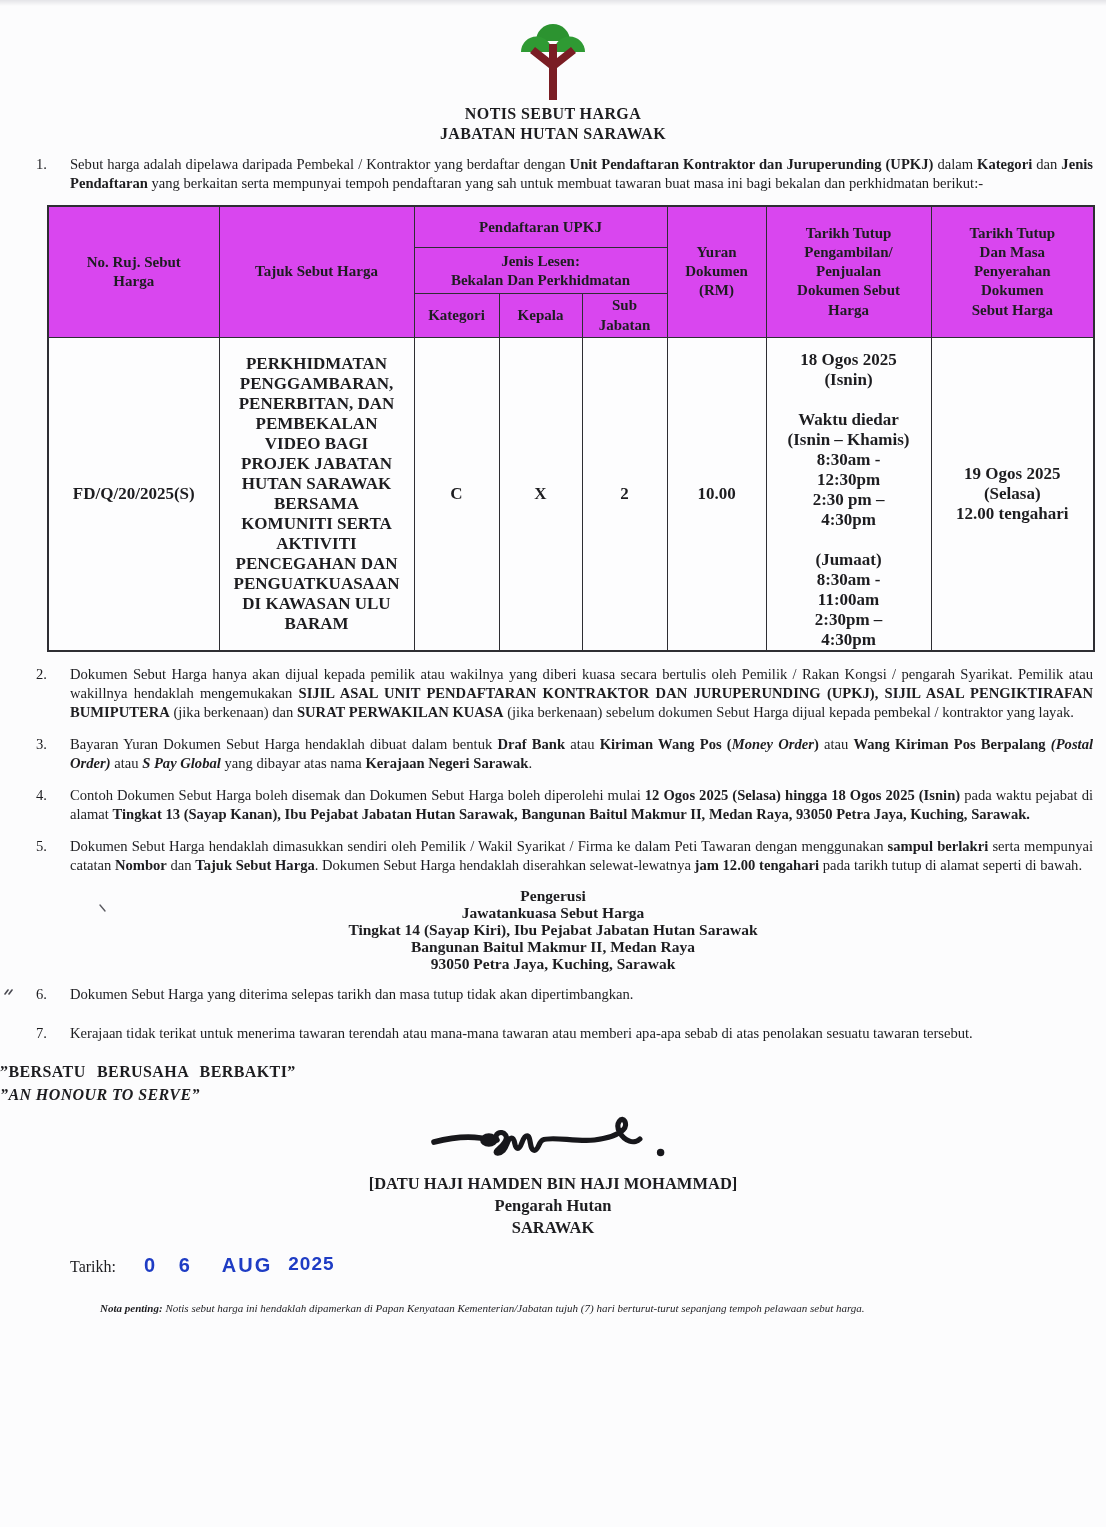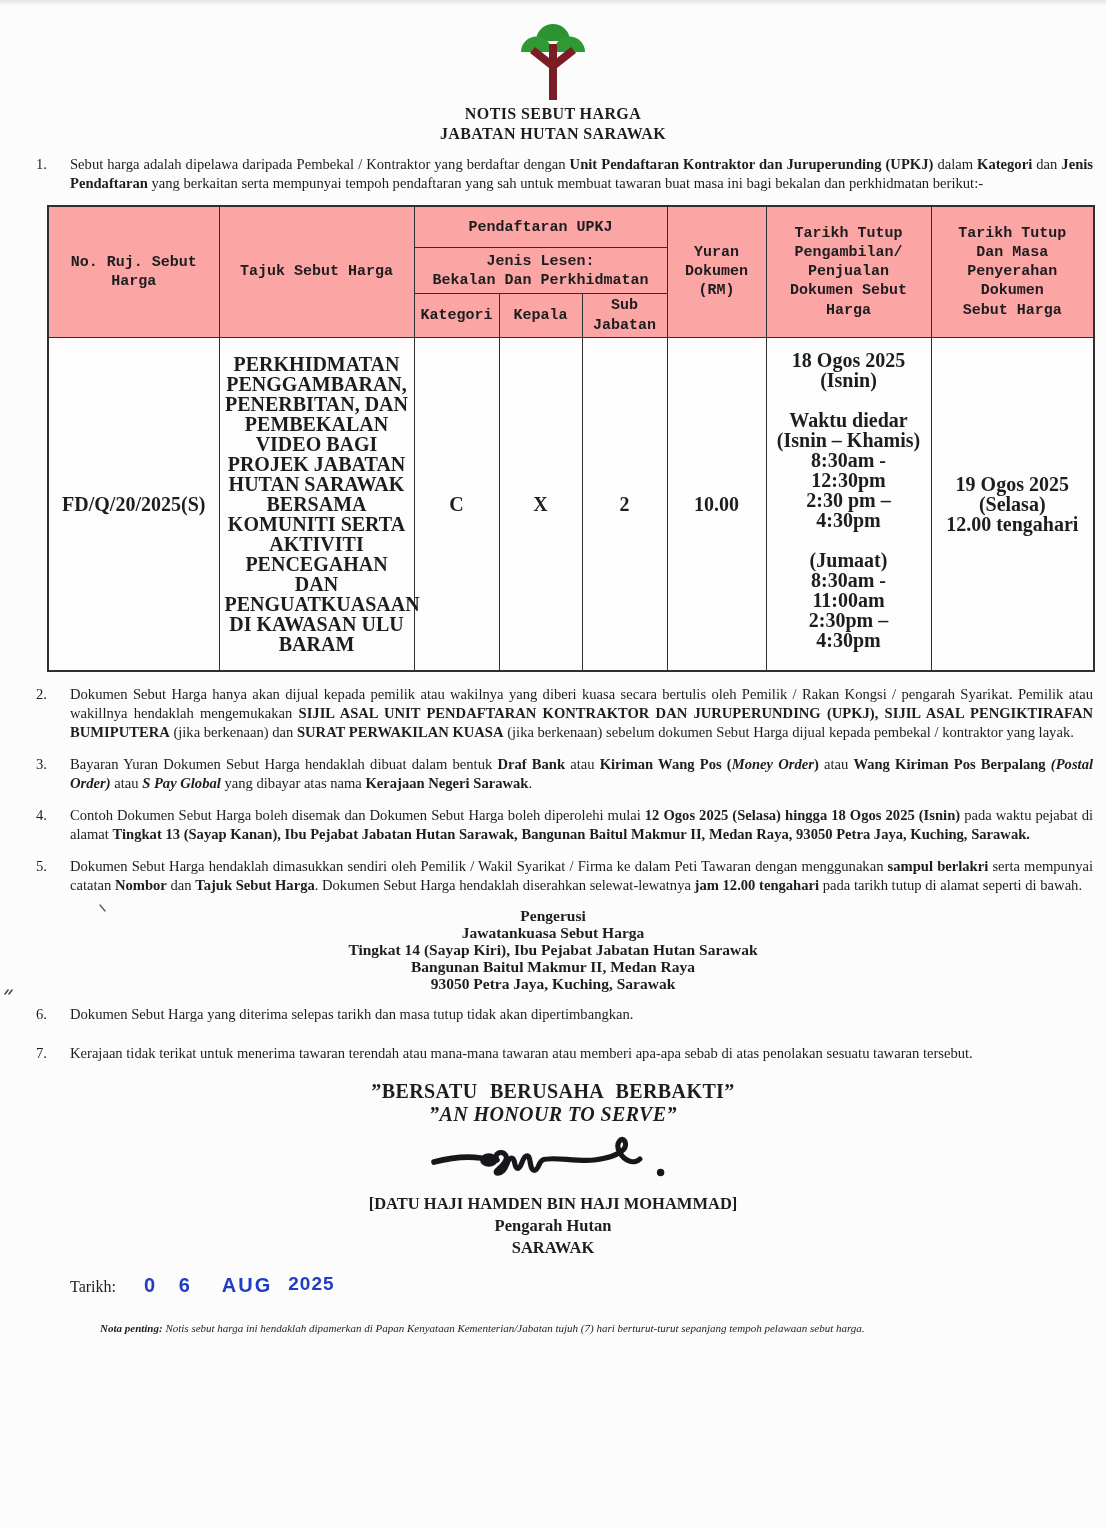--- a/index.html
+++ b/index.html
@@ -17,31 +17,31 @@
     font-size:14.6px; line-height:19px; text-align:justify; }
   .para .num { position:absolute; left:36px; top:0; }
   .b { font-weight:bold; }
   .i { font-style:italic; }
   .pre { white-space:pre-line; }
 
   table.tender { border-collapse:collapse; table-layout:fixed; width:1046px;
     margin:12px 13px 0 47px; border:2.4px solid #2e2e33; }
   table.tender th, table.tender td { border:1.7px solid #2e2e33; text-align:center;
     vertical-align:middle; font-weight:bold; }
-  table.tender thead th { background:#fca5a5; font-size:15px; line-height:1.28; padding:2px 3px;font-family:Liberation Mono, monospace; }
+  table.tender thead th { background:#d946ef; font-size:15px; line-height:1.28; padding:2px 3px; }
   table.tender thead tr:nth-child(1) th { height:42px; }
   table.tender thead tr:nth-child(2) th { height:46px; }
   table.tender thead tr:nth-child(3) th { height:36px; }
   table.tender tbody tr { height:292px; }
-  table.tender td { background:#fdfdfe; font-size:20px; line-height:20px; padding:16px 5px; }
+  table.tender td { background:#fdfdfe; font-size:17px; line-height:20px; padding:0 5px; }
   table.tender td.top { vertical-align:top; padding-top:12px; }
 
   .address { margin-top:12px; text-align:center; font-weight:bold;
     font-size:15.5px; line-height:17px; }
-  .motto { margin-top:17px; text-align:center; font-weight:bold; font-size:20px;
+  .motto { margin-top:17px; text-align:left; font-weight:bold; font-size:16px;
     letter-spacing:.4px; line-height:23px; }
   .motto .l1 { word-spacing:7px; }
   .motto .l2 { font-style:italic; display:block; }
   .sigwrap { margin-top:3px; text-align:center; }
   .signoff { text-align:center; font-weight:bold; font-size:16.5px; line-height:22px; }
   .dateline { margin-top:15px; padding-left:70px; font-size:16px; }
   .stamp { font-family:"Liberation Sans", sans-serif; font-weight:bold; color:#1e3cc4; font-size:20px; }
   .stamp .d { margin-left:28px; letter-spacing:9px; }
   .stamp .m { margin-left:23px; letter-spacing:2px; }
   .stamp .y { margin-left:16px; font-size:19px; position:relative; top:-2px; letter-spacing:1px; }

